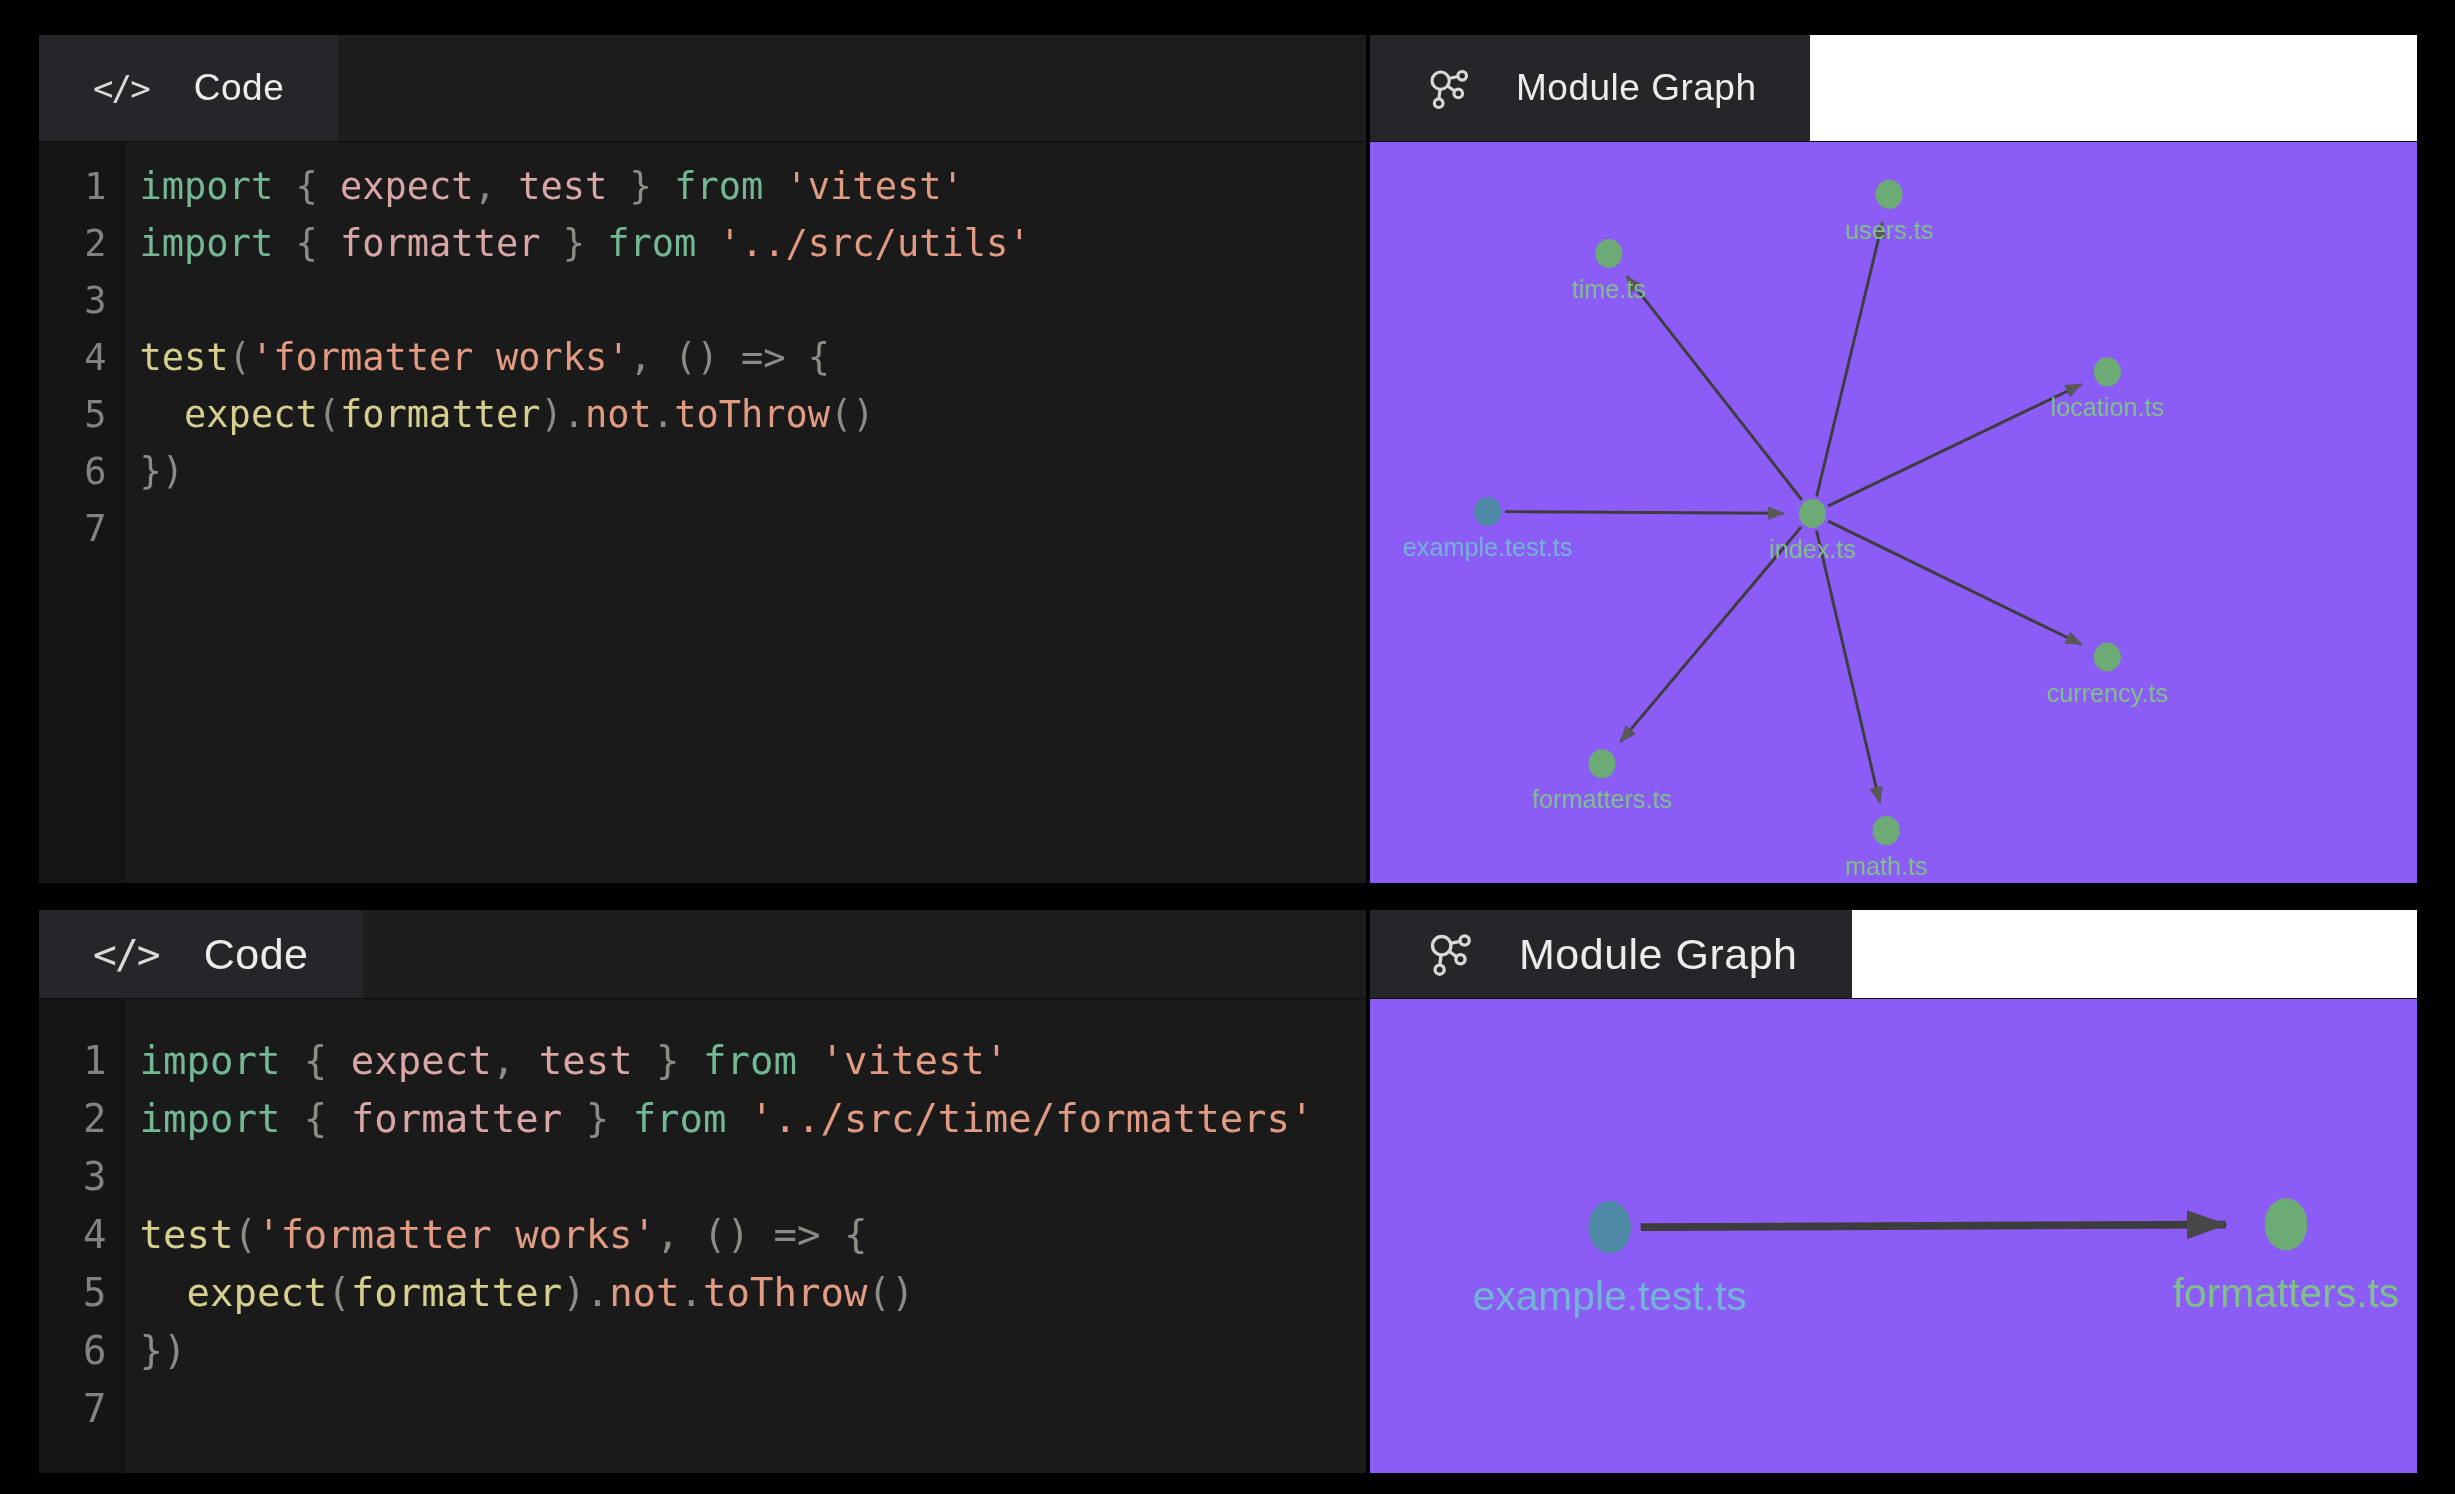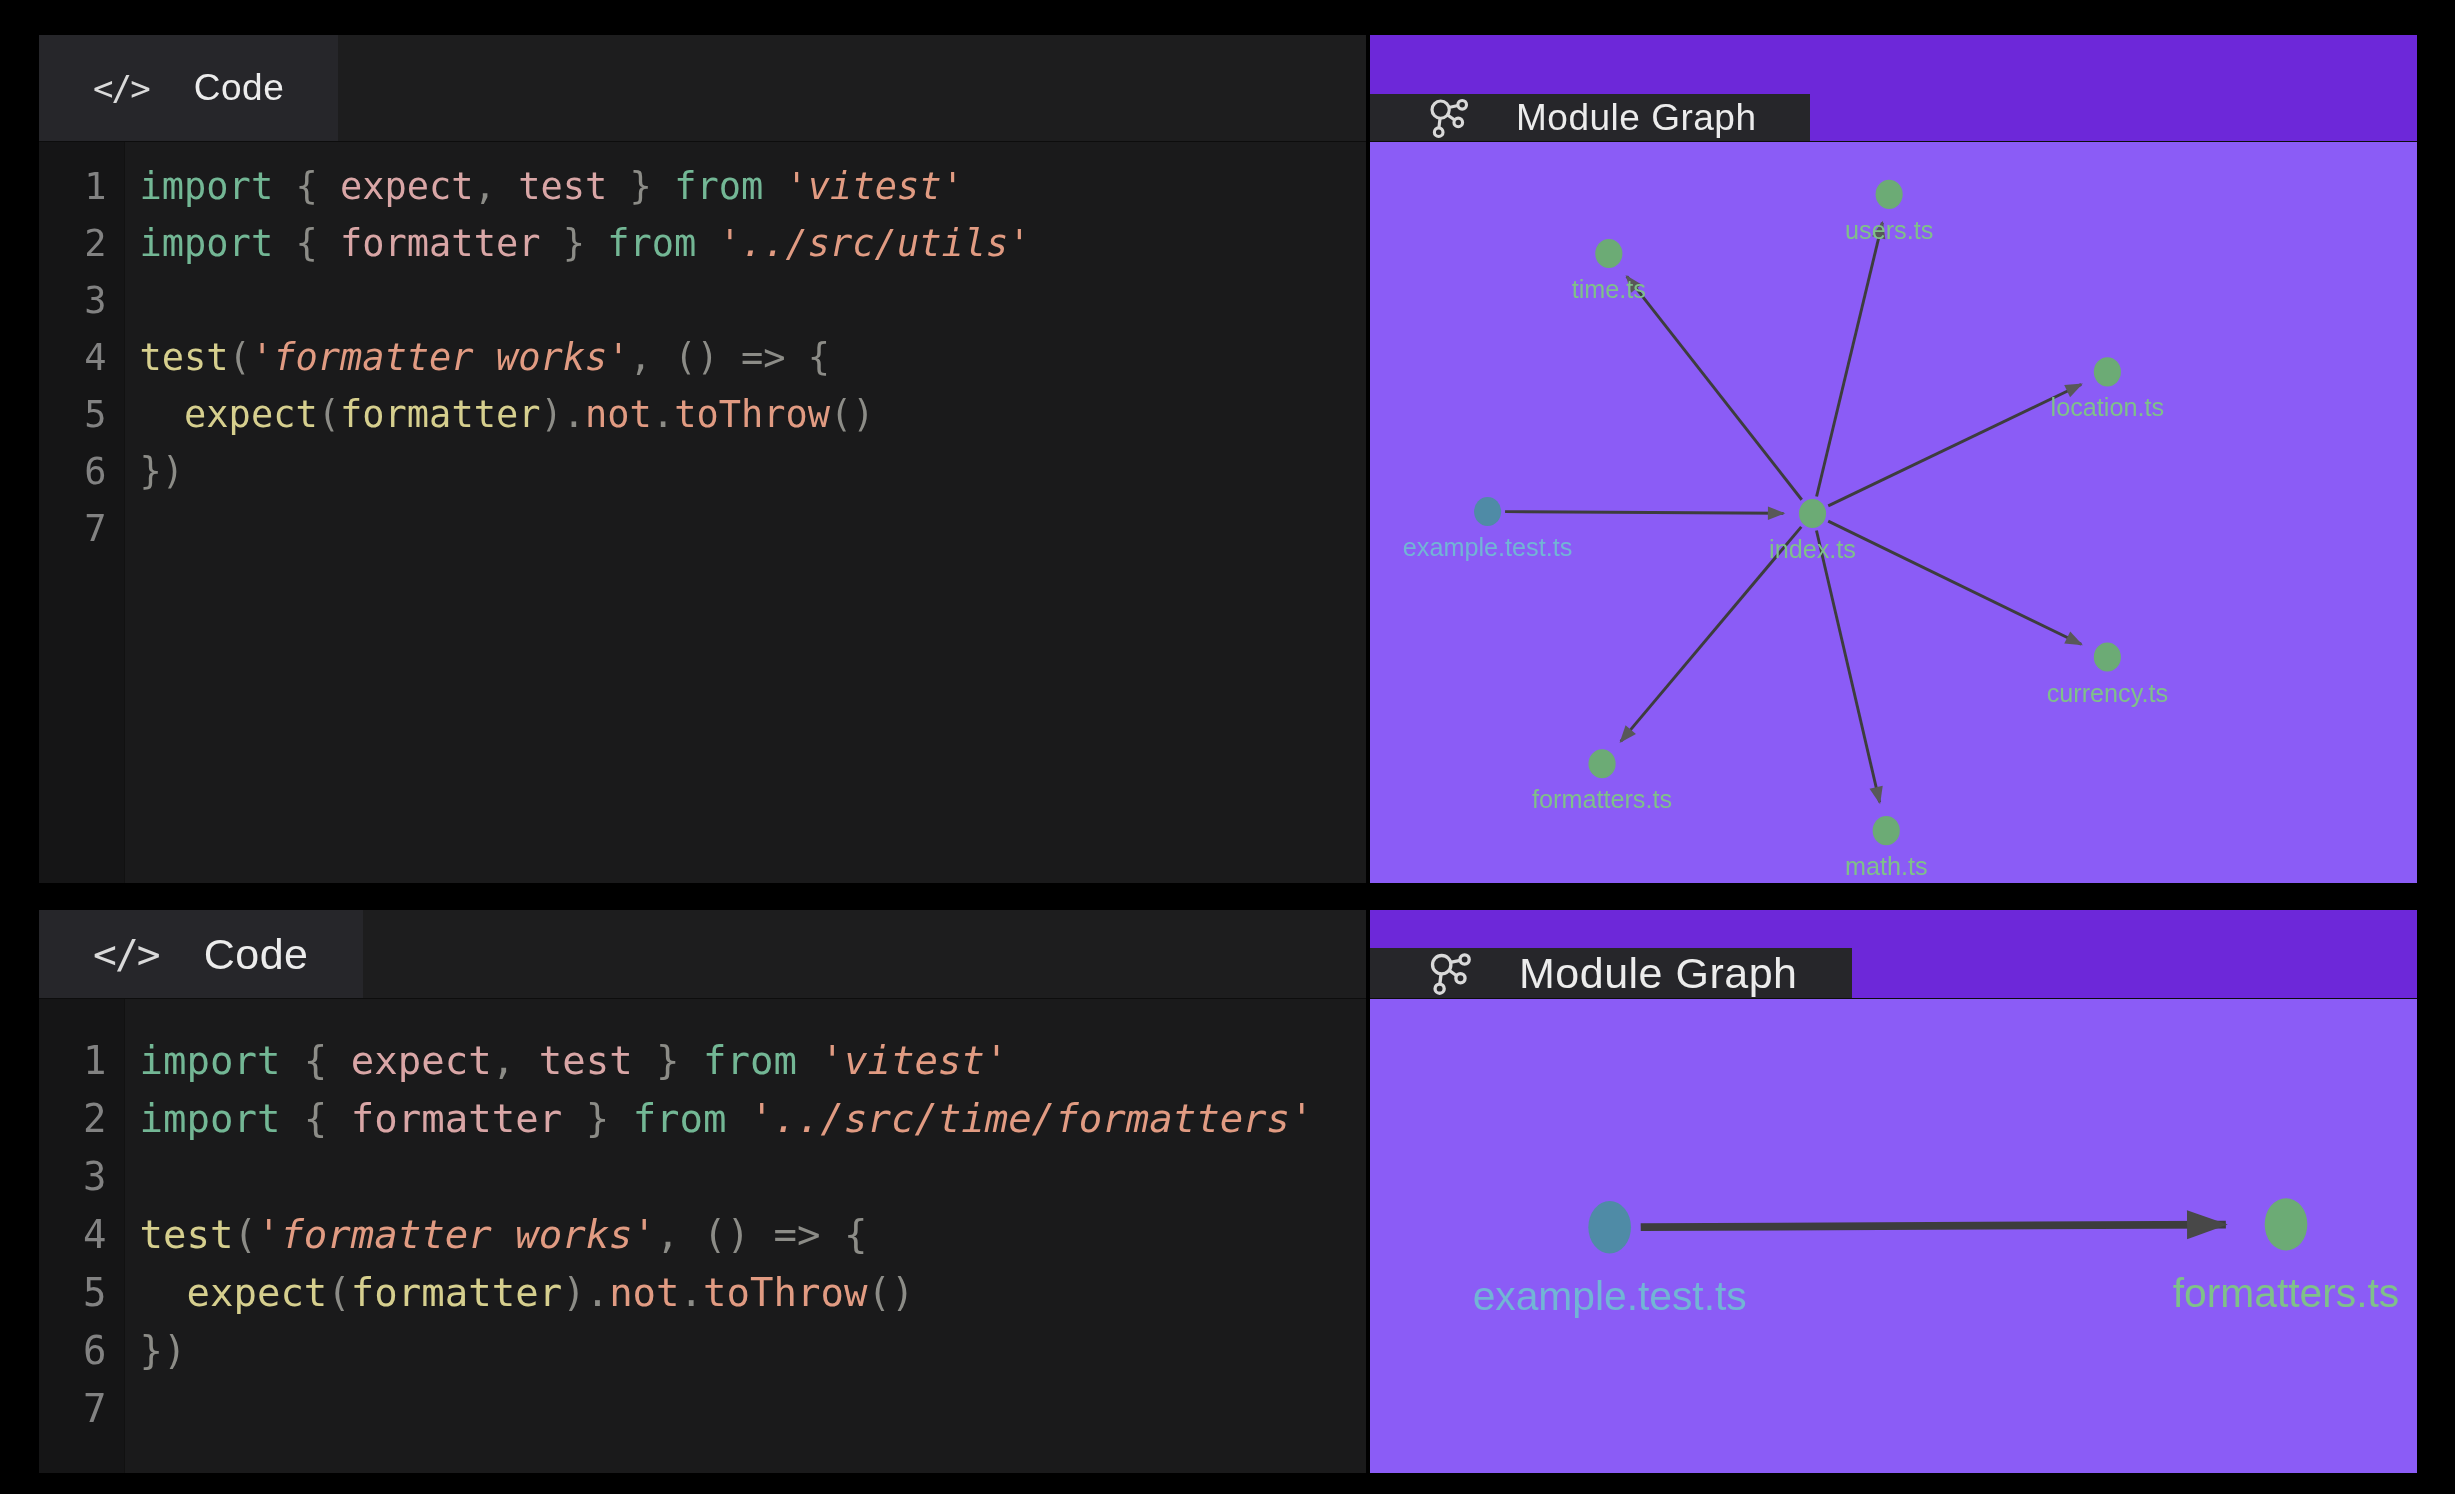--- a/index.html
+++ b/index.html
@@ -9,21 +9,21 @@
   .panel{position:absolute;background:#1a1a1b;}
   
   #top-code   {left:39px;  top:35px;  width:1327px; height:848px;}
   #top-graph  {left:1370px;top:35px;  width:1047px; height:848px;}
   #bot-code   {left:39px;  top:910px; width:1327px; height:563px;}
   #bot-graph  {left:1370px;top:910px; width:1047px; height:563px;}
 
   
   .tabbar{display:flex;align-items:stretch;border-bottom:1.9px solid #0d0d0d;box-sizing:border-box;}
   .code-panel .tabbar{background:#1d1d1e;}
-  .graph-panel .tabbar{background:#6d28d9;align-items:flex-end;}
+  .graph-panel .tabbar{background:#ffffff;}
   .row-top .tabbar{height:107px;}
   .row-bot .tabbar{height:89px;}
   .tab{display:flex;align-items:center;gap:25px;padding:0 54px;background:#26262a;color:#ececec;cursor:pointer;}
   .row-top .tab{font-size:37px;}
   .row-bot .tab{font-size:43px;}
   .tab .txt{letter-spacing:0.5px;margin-left:20px;}
   .code-glyph{font-family:"DejaVu Sans Mono",monospace;color:#dadada;font-size:.92em;letter-spacing:-1.9px;}
   .mg-icon svg{display:block;}
   .row-top .mg-icon svg{width:47px;height:47px;}
   .row-bot .mg-icon svg{width:50px;height:50px;}
@@ -32,21 +32,21 @@
   .code-area{position:relative;font-family:"DejaVu Sans Mono",monospace;height:calc(100% - 107px);overflow:hidden;}
   .row-bot .code-area{height:calc(100% - 89px);}
   .gutter-bg{position:absolute;left:0;top:0;bottom:0;width:85px;background:#151516;border-right:1.9px solid #111;}
   .code-lines{position:relative;padding-top:15.5px;}
   .row-bot .code-lines{padding-top:33px;}
   .code-small{font-size:37px;line-height:57px;}
   .code-large{font-size:39px;line-height:58px;}
   .cl{display:flex;}
   .ln{width:85px;box-sizing:border-box;padding-right:17.5px;text-align:right;color:var(--lineno);flex:none;}
   .src{padding-left:15.5px;white-space:pre;}
-  .tk-kw{color:var(--kw);} .tk-id{color:var(--ident);} .tk-st{color:var(--str);font-style:italic;}
+  .tk-kw{color:var(--kw);} .tk-id{color:var(--ident);} .tk-st{color:var(--str);}
   .tk-fn{color:var(--fn);} .tk-pn{color:var(--punc);} .tk-mb{color:var(--member);}
 
   
   .graph-area{background:#8b5cf6;height:calc(100% - 107px);}
   .row-bot .graph-area{height:calc(100% - 89px);}
   .graph-area svg{display:block;width:100%;height:100%;}
   .graph-area text{font-family:"Liberation Sans","DejaVu Sans",sans-serif;}
 </style>
 </head>
 <body>

